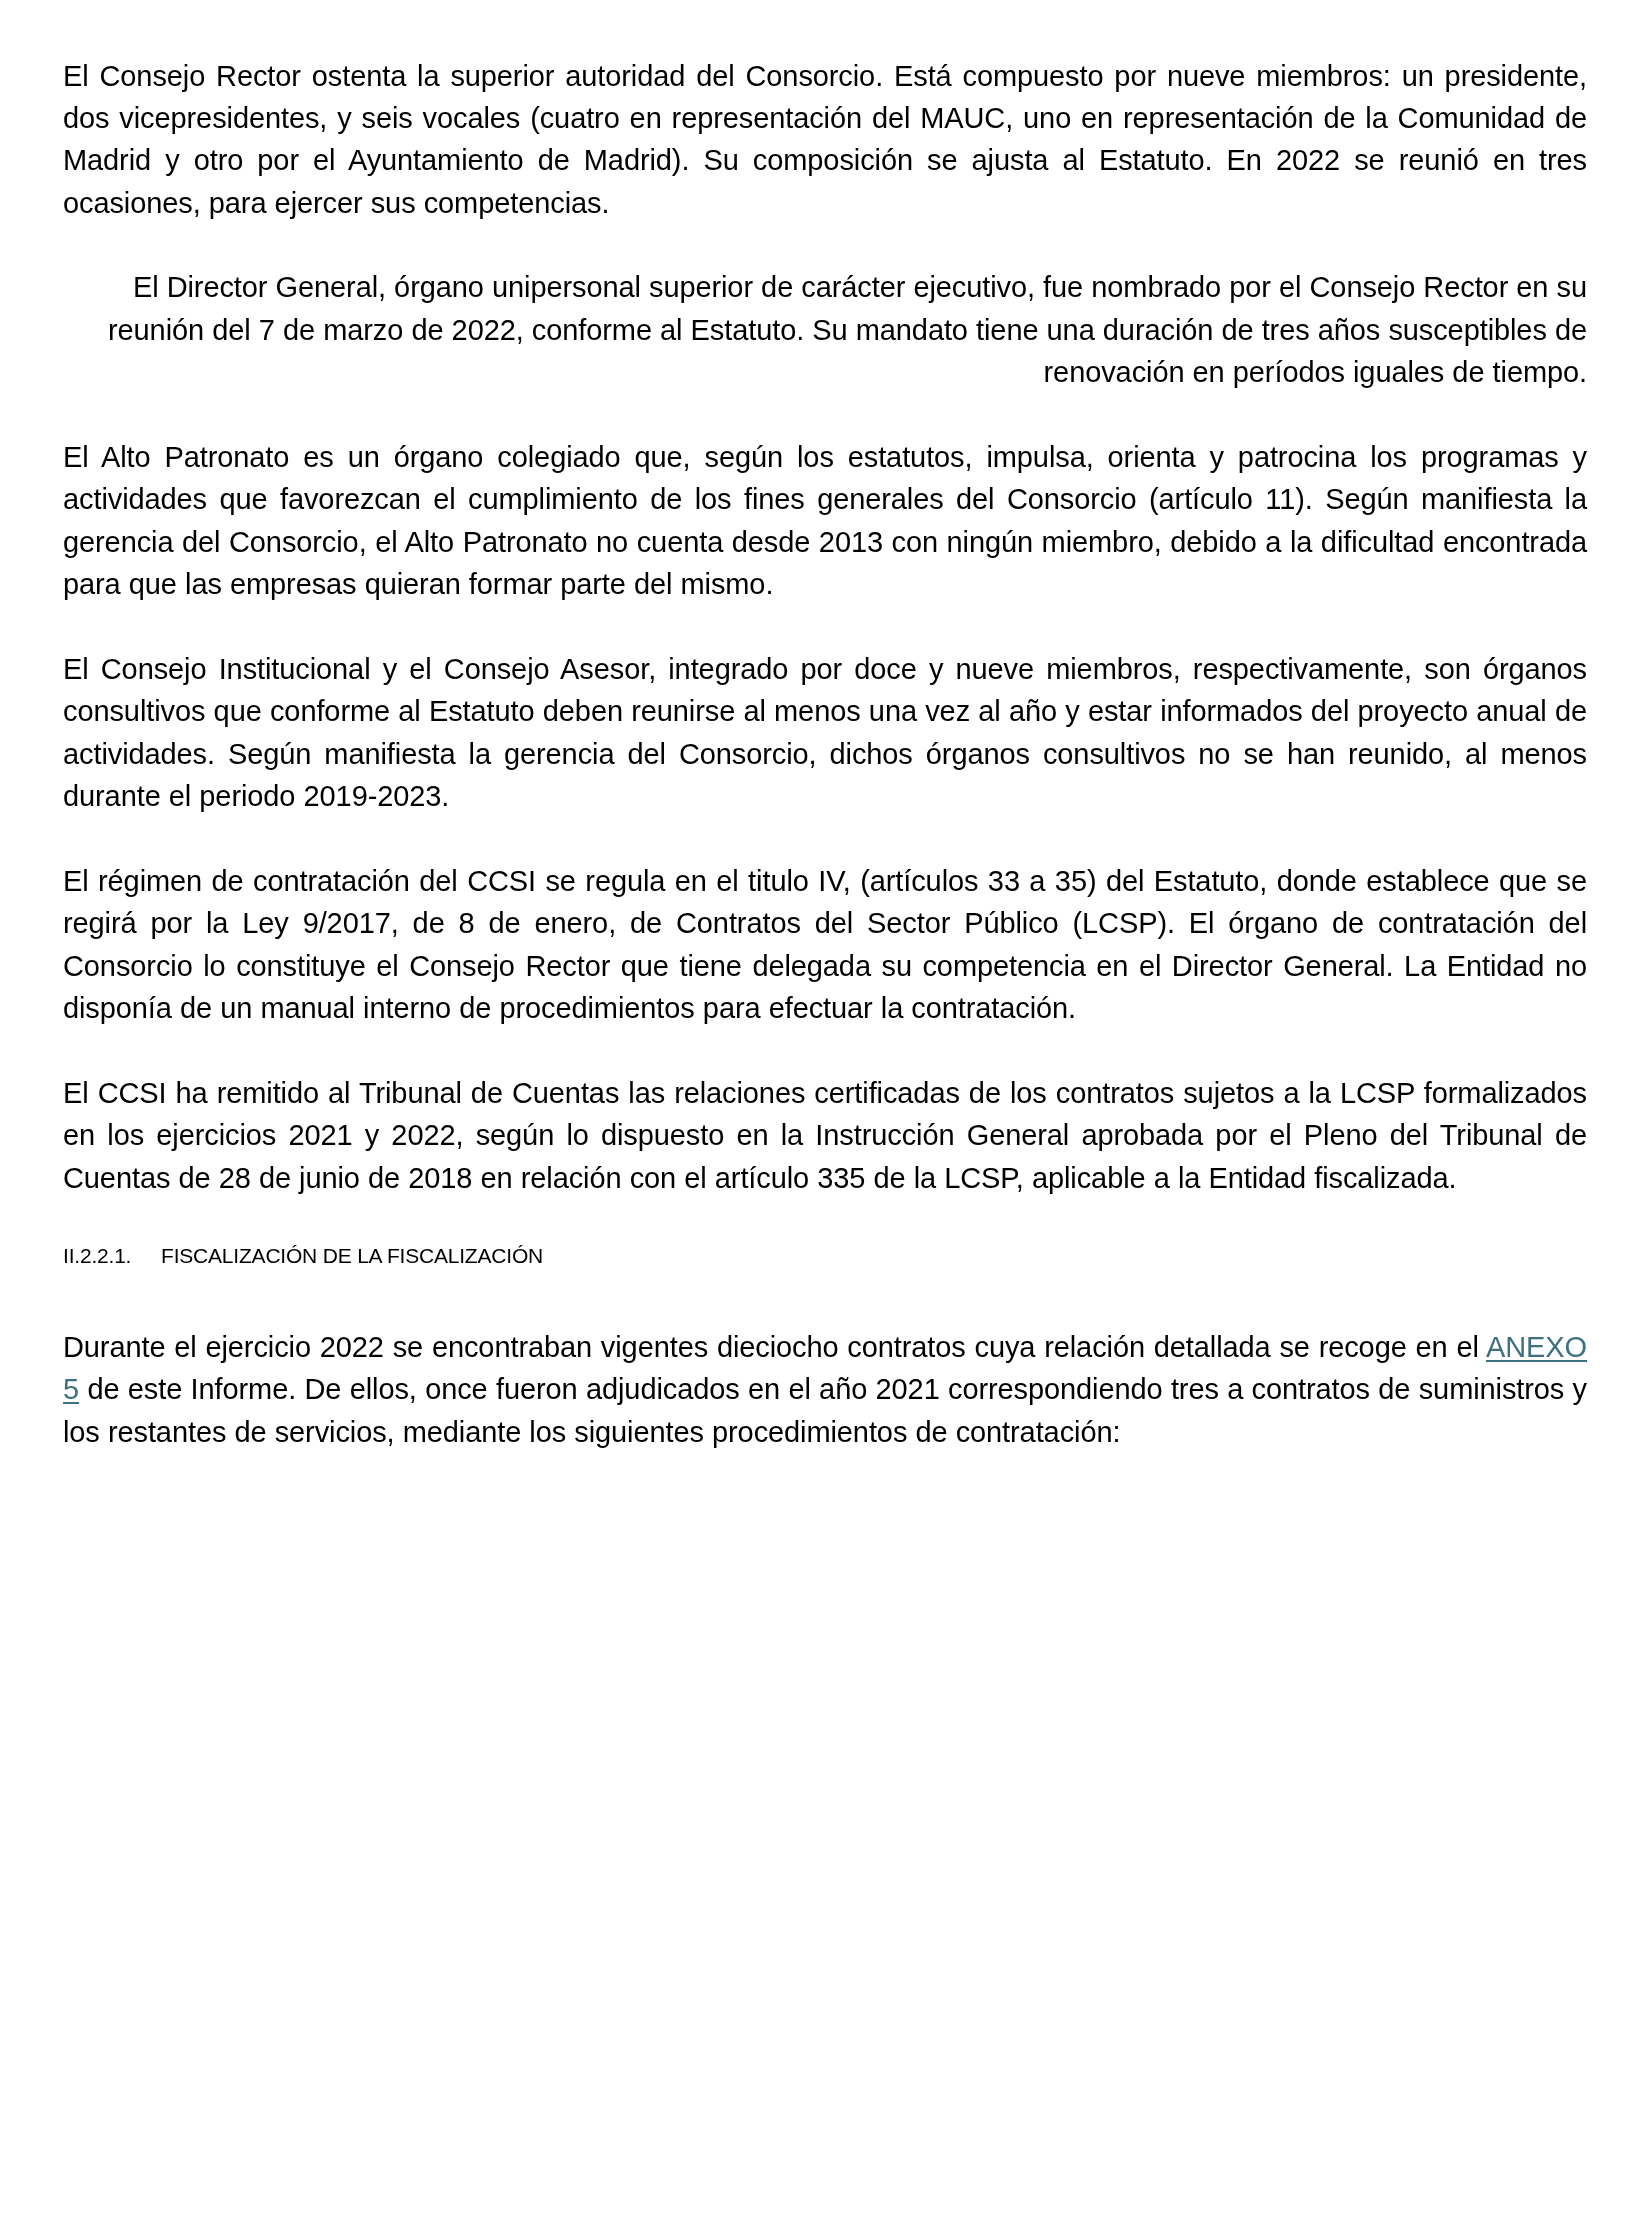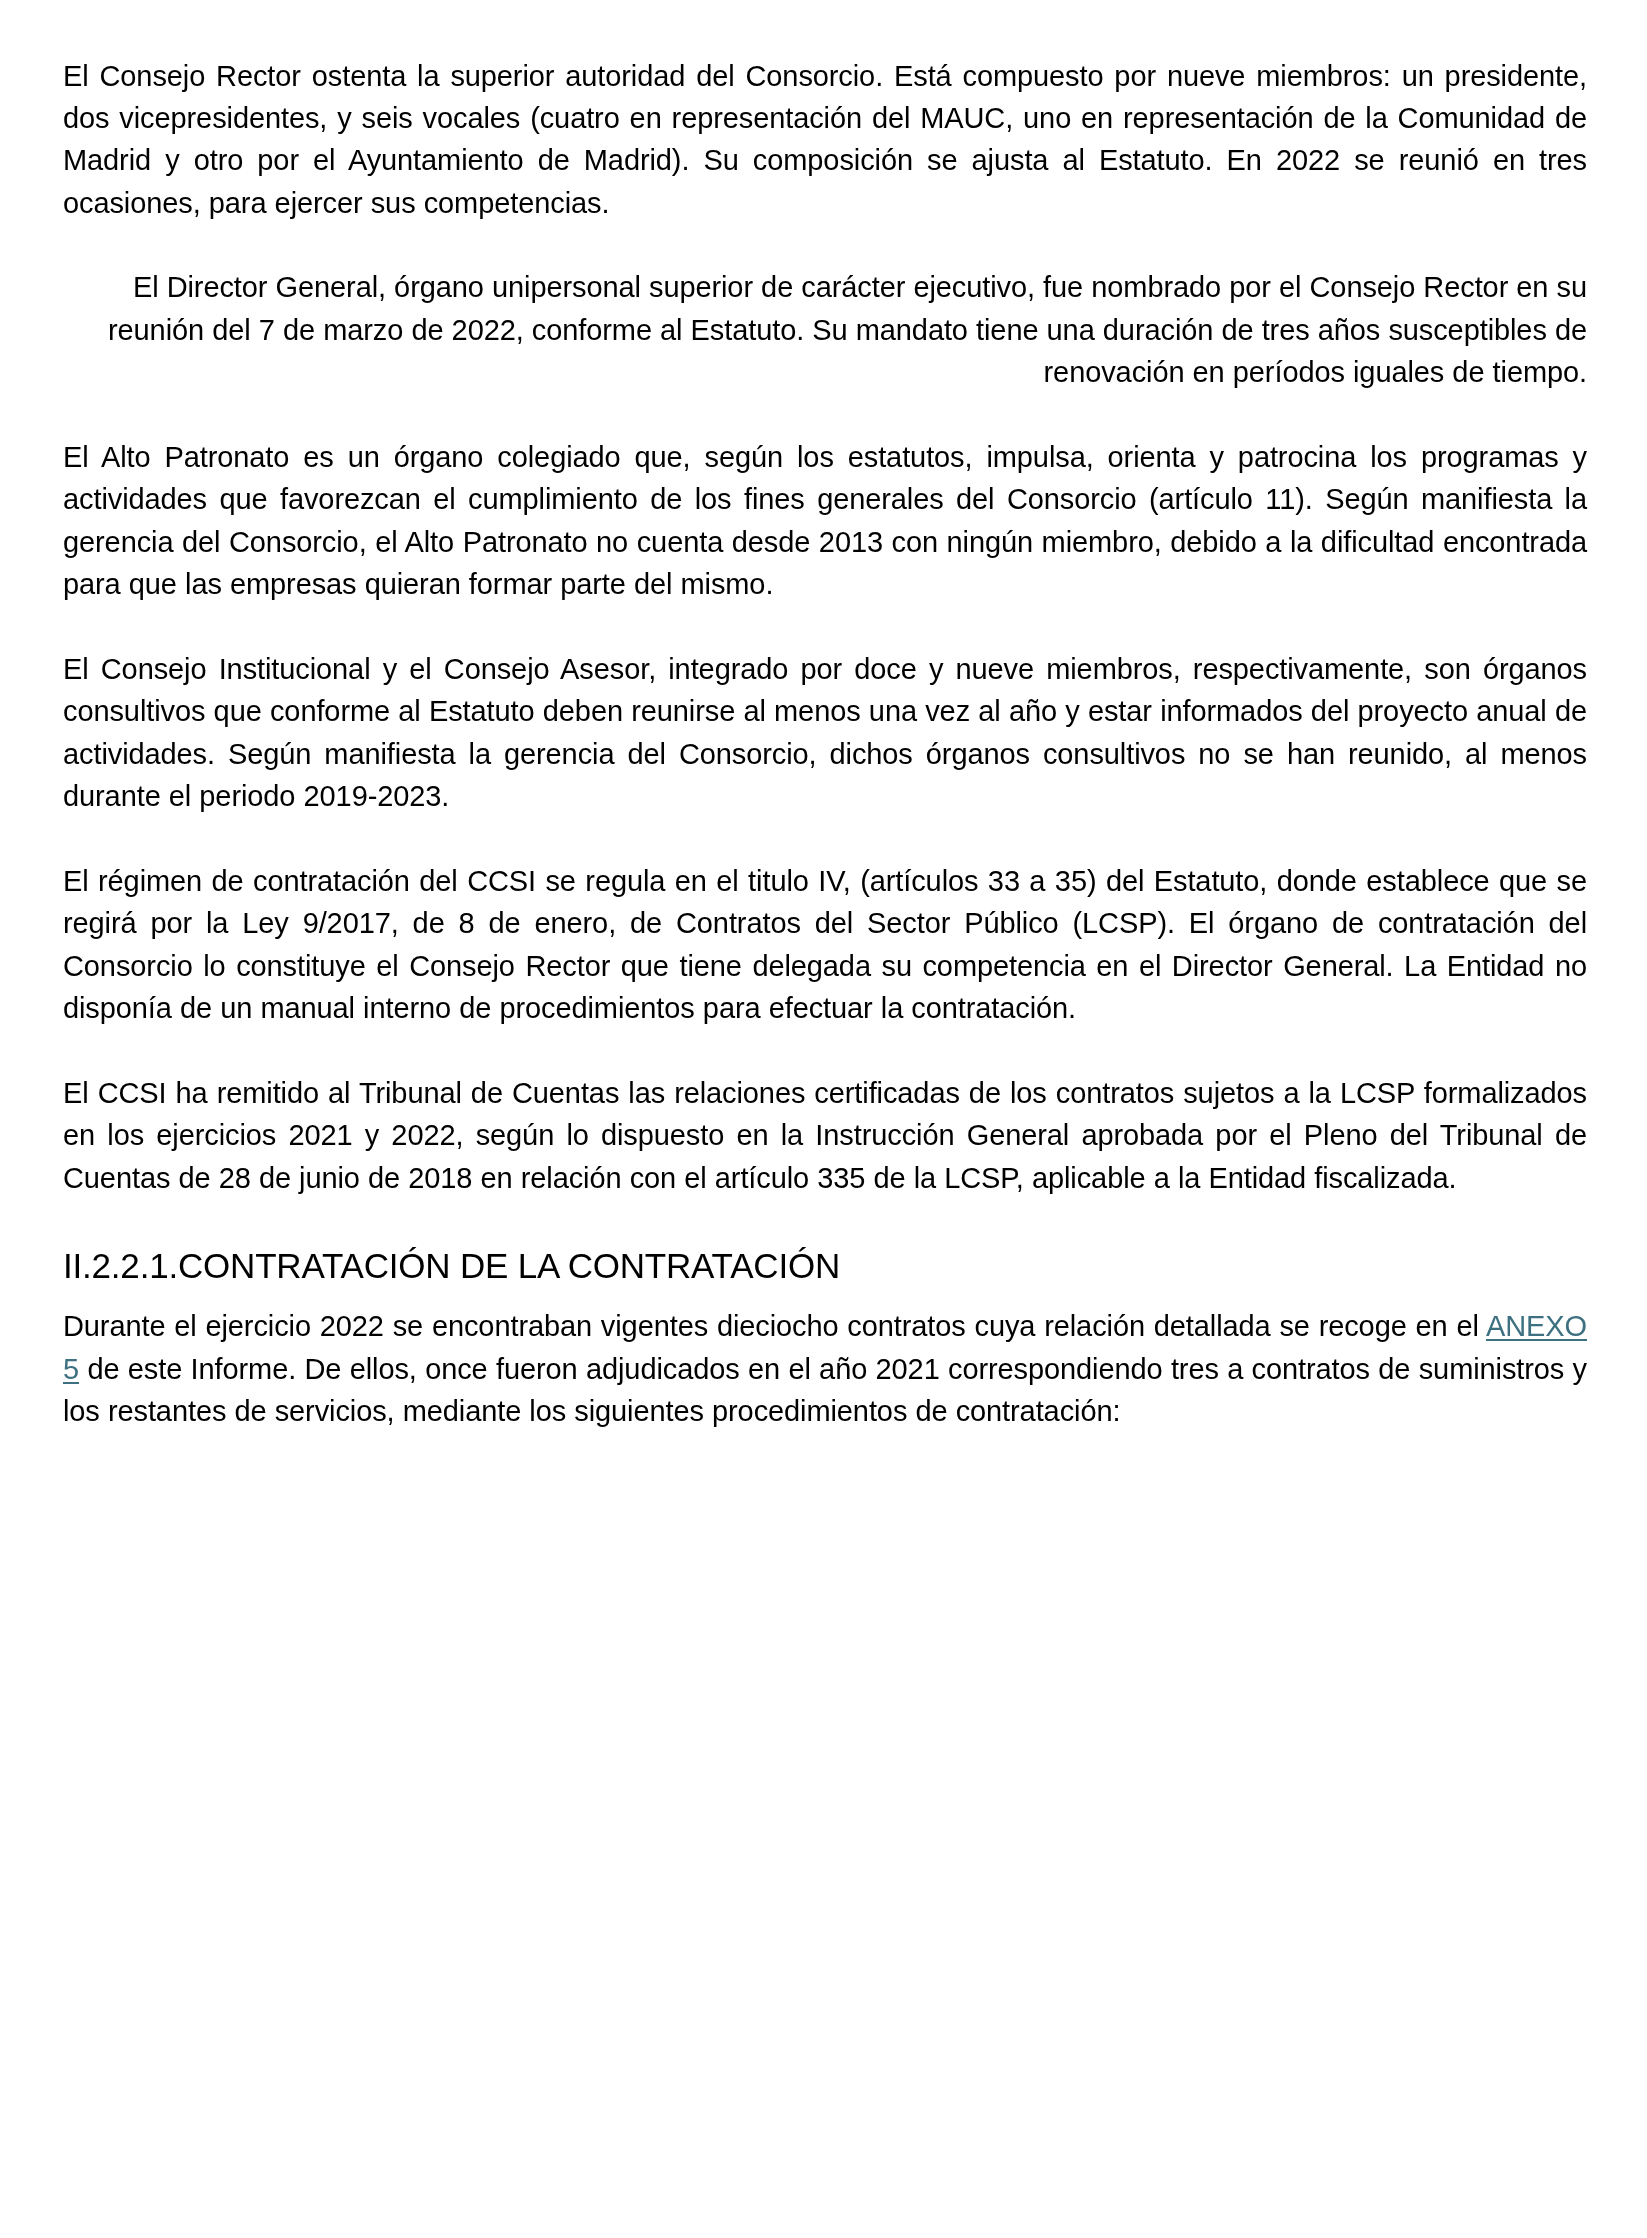--- a/index.html
+++ b/index.html
@@ -58,22 +58,22 @@
     align-items: baseline;
   }
 
   h2.heading-bold .num {
     display: inline-block;
     min-width: 74px;
     flex: 0 0 auto;
   }
 
   h3.heading-plain {
-    margin: 18px 0 15px 0;
-    font-size: 35px;
+    margin: 18px 0 55px 0;
+    font-size: 21px;
     font-weight: normal;
     line-height: 1.4;
     letter-spacing: -0.2px;
     display: flex;
     align-items: center;
   }
 
   h3.heading-plain .num {
     display: inline-block;
     min-width: 98px;
@@ -105,21 +105,21 @@
 
     <p class="body-text">El Consejo Institucional y el Consejo Asesor, integrado por doce y nueve miembros, respectivamente, son órganos consultivos que conforme al Estatuto deben reunirse al menos una vez al año y estar informados del proyecto anual de actividades. Según manifiesta la gerencia del Consorcio, dichos órganos consultivos no se han reunido, al menos durante el periodo 2019-2023.</p>
 
 
     <p class="body-text">El régimen de contratación del CCSI se regula en el titulo IV, (artículos 33 a 35) del Estatuto, donde establece que se regirá por la Ley 9/2017, de 8 de enero, de Contratos del Sector Público (LCSP). El órgano de contratación del Consorcio lo constituye el Consejo Rector que tiene delegada su competencia en el Director General. La Entidad no disponía de un manual interno de procedimientos para efectuar la contratación.</p>
 
     <p class="body-text">El CCSI ha remitido al Tribunal de Cuentas las relaciones certificadas de los contratos sujetos a la LCSP formalizados en los ejercicios 2021 y 2022, según lo dispuesto en la Instrucción General aprobada por el Pleno del Tribunal de Cuentas de 28 de junio de 2018 en relación con el artículo 335 de la LCSP, aplicable a la Entidad fiscalizada.</p>
 
     <h3 class="heading-plain">
       <span class="num">II.2.2.1.</span>
-      <span class="txt">CONTRATACIÓN DE LA CONTRATACIÓN</span>
+      <span class="txt">FISCALIZACIÓN DE LA FISCALIZACIÓN</span>
     </h3>
 
     <p class="body-text">
       <span>Durante el ejercicio 2022 se encontraban vigentes dieciocho contratos cuya relación detallada se recoge en el </span><a class="doc-link" href="#">ANEXO 5</a><span> de este Informe. De ellos, once fueron adjudicados en el año 2021 correspondiendo tres a contratos de suministros y los restantes de servicios, mediante los siguientes procedimientos de contratación:</span>
     </p>
 
     <div class="spacer-bottom"></div>
 
   </div>
 </div>

